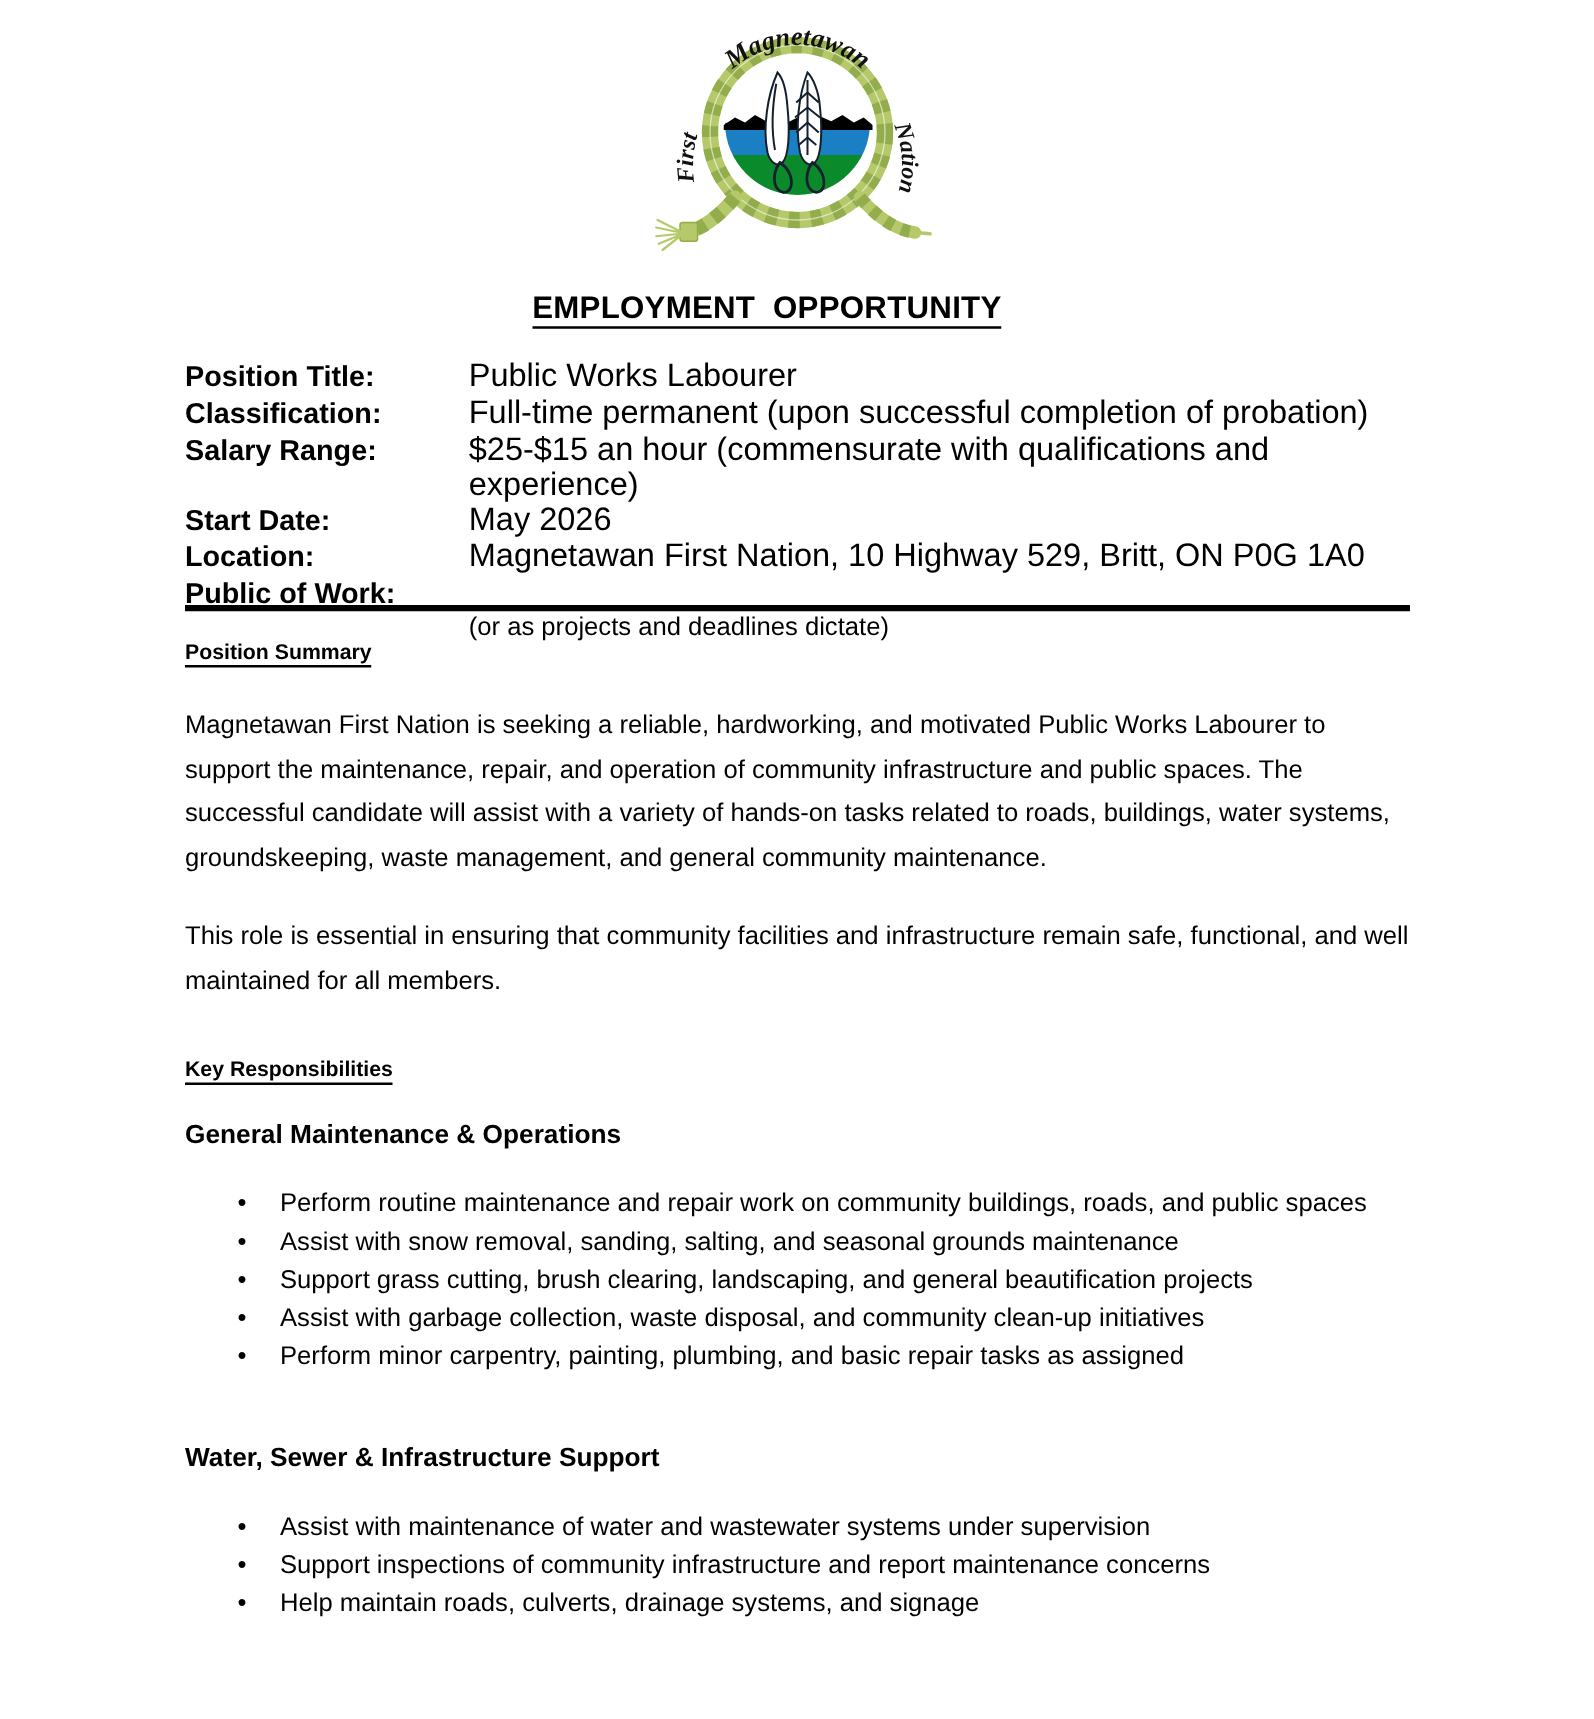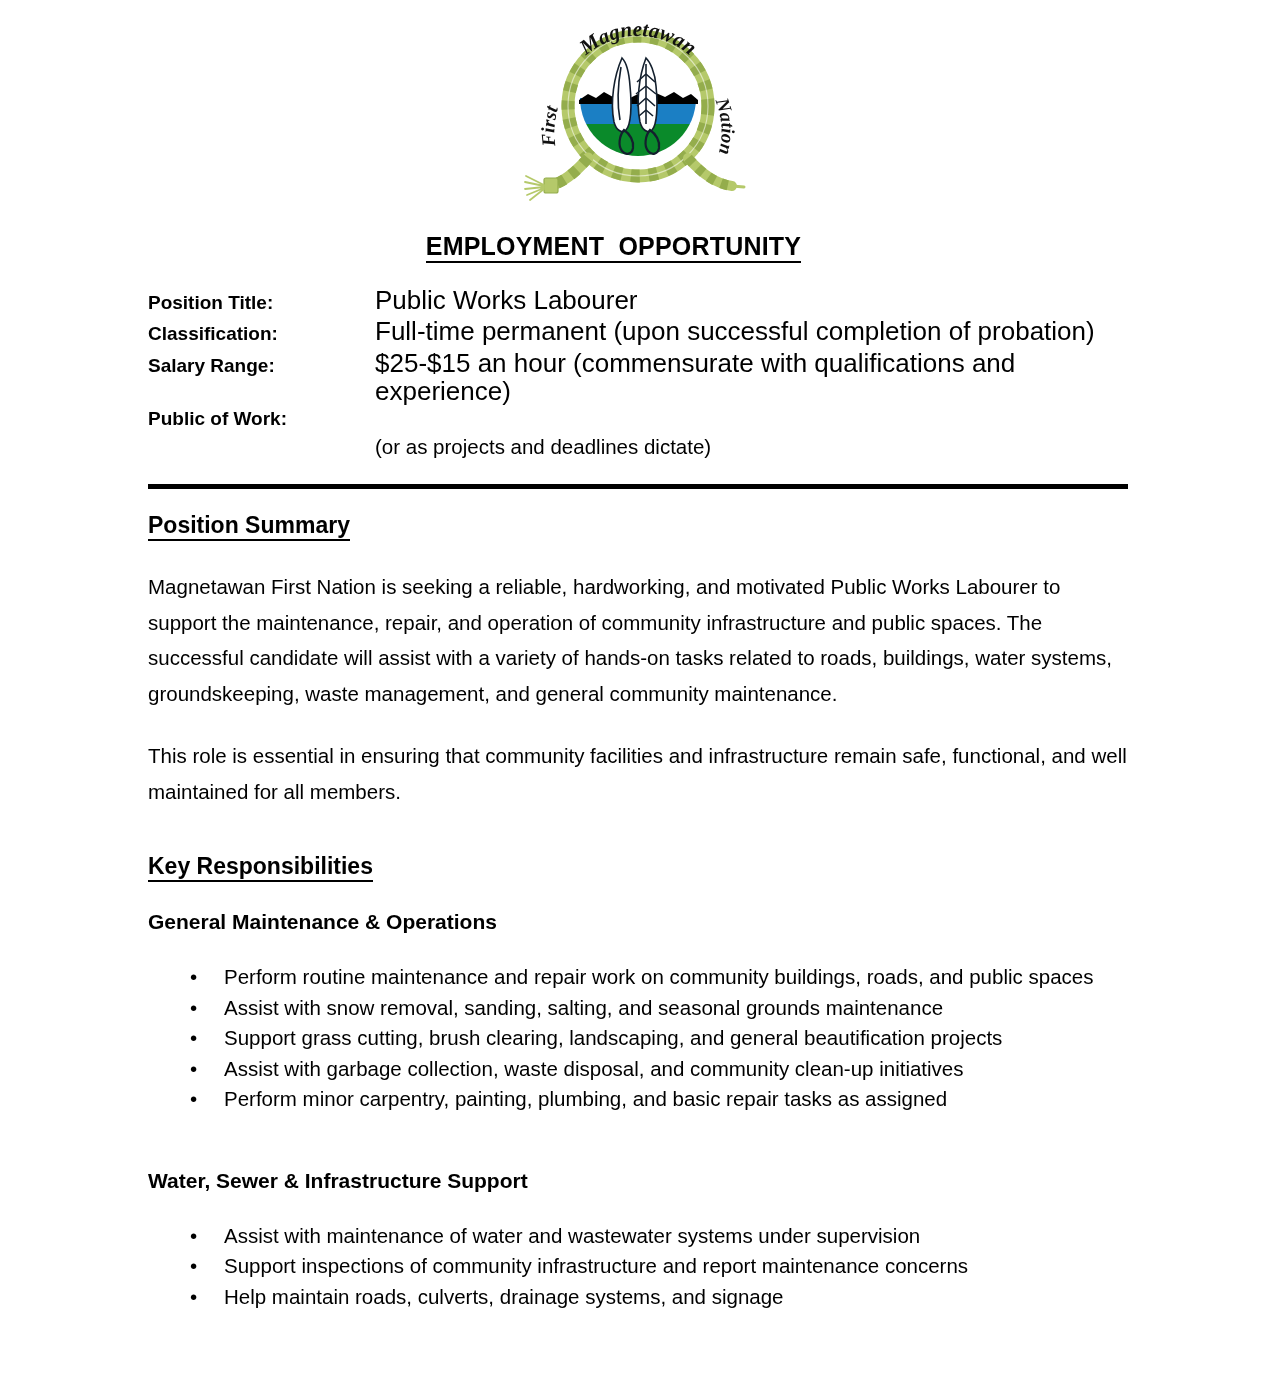--- a/index.html
+++ b/index.html
@@ -61,21 +61,21 @@
     width: 990px;
   }
   .info-row {
     display: flex;
     align-items: baseline;
     line-height: 28.3px;
   }
   .info-label {
     width: 227px;
     flex: 0 0 227px;
-    font-size: 19px;
+    font-size: 23px;
     font-weight: bold;
   }
   .info-value {
     font-size: 26px;
     font-weight: normal;
   }
   .info-cont {
     margin-left: 227px;
     font-size: 20.5px;
     line-height: 28.3px;
@@ -91,21 +91,21 @@
   }
 
   
   .body-area {
     position: absolute;
     left: 148px;
     top: 512px;
     width: 982px;
   }
   h2.section {
-    font-size: 23px;
+    font-size: 17px;
     font-weight: bold;
     margin: 0 0 30px 0;
     display: block;
   }
   h2.section span {
     border-bottom: 2px solid #000;
     padding-bottom: 1px;
   }
   h3.subsection {
     font-size: 21px;
@@ -217,20 +217,28 @@
     </div>
     <div class="info-row">
       <div class="info-label">Classification:</div>
       <div class="info-value">Full-time permanent (upon successful completion of probation)</div>
     </div>
     <div class="info-row">
       <div class="info-label">Salary Range:</div>
       <div class="info-value">$25-$15 an hour (commensurate with qualifications and experience)</div>
     </div>
     <div class="info-row">
+      <div class="info-label">Start Date:</div>
+      <div class="info-value">May 2026</div>
+    </div>
+    <div class="info-row">
+      <div class="info-label">Location:</div>
+      <div class="info-value">Magnetawan First Nation, 10 Highway 529, Britt, ON P0G 1A0</div>
+    </div>
+    <div class="info-row">
       <div class="info-label">Public of Work:</div>
     </div>
     <div class="info-cont">(or as projects and deadlines dictate)</div>
   </div>
 
   <div class="rule"></div>
 
   <div class="body-area">
 
     <h2 class="section"><span>Position Summary</span></h2>

